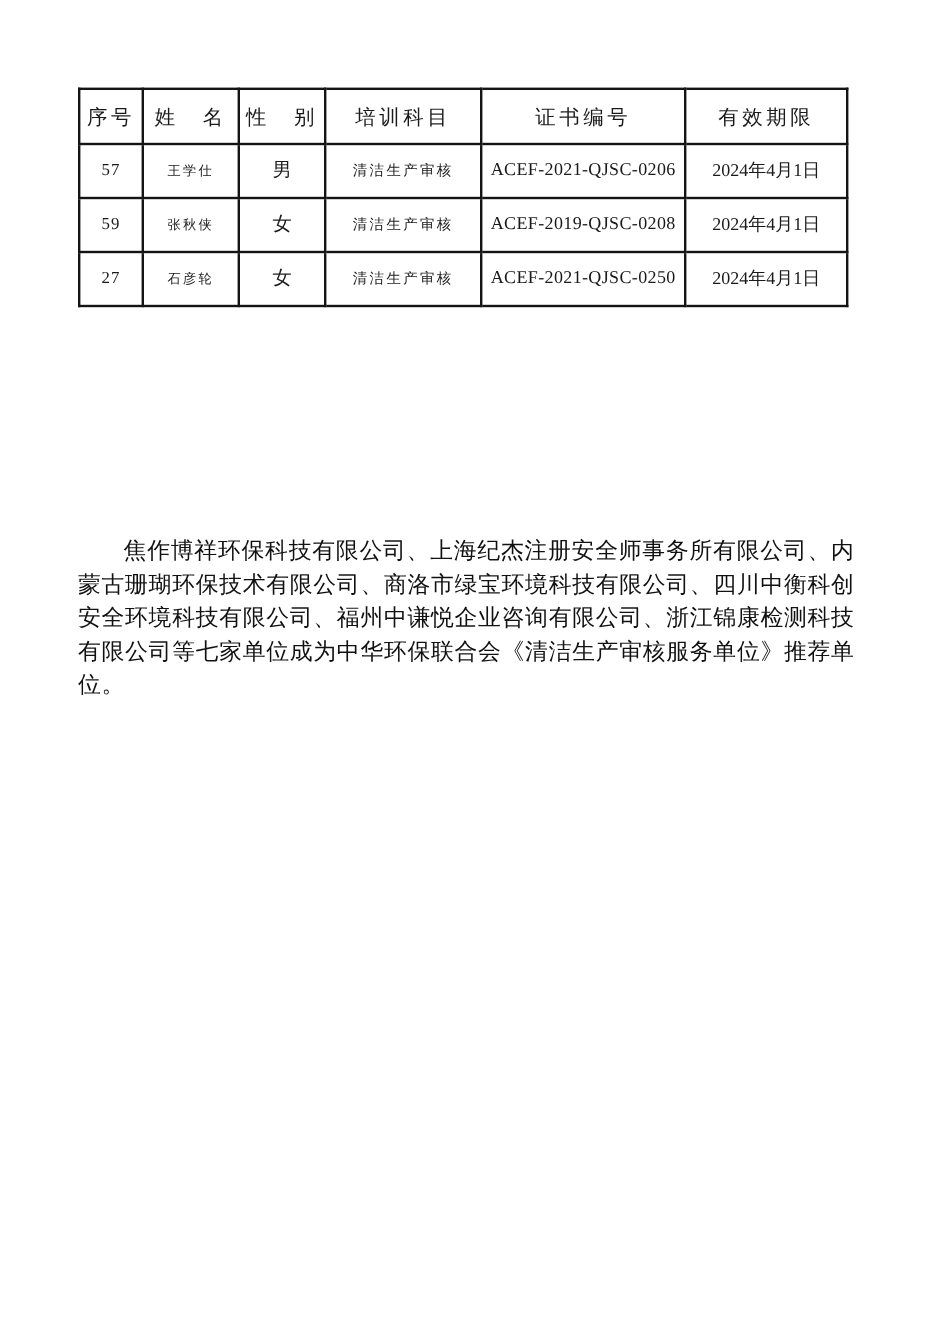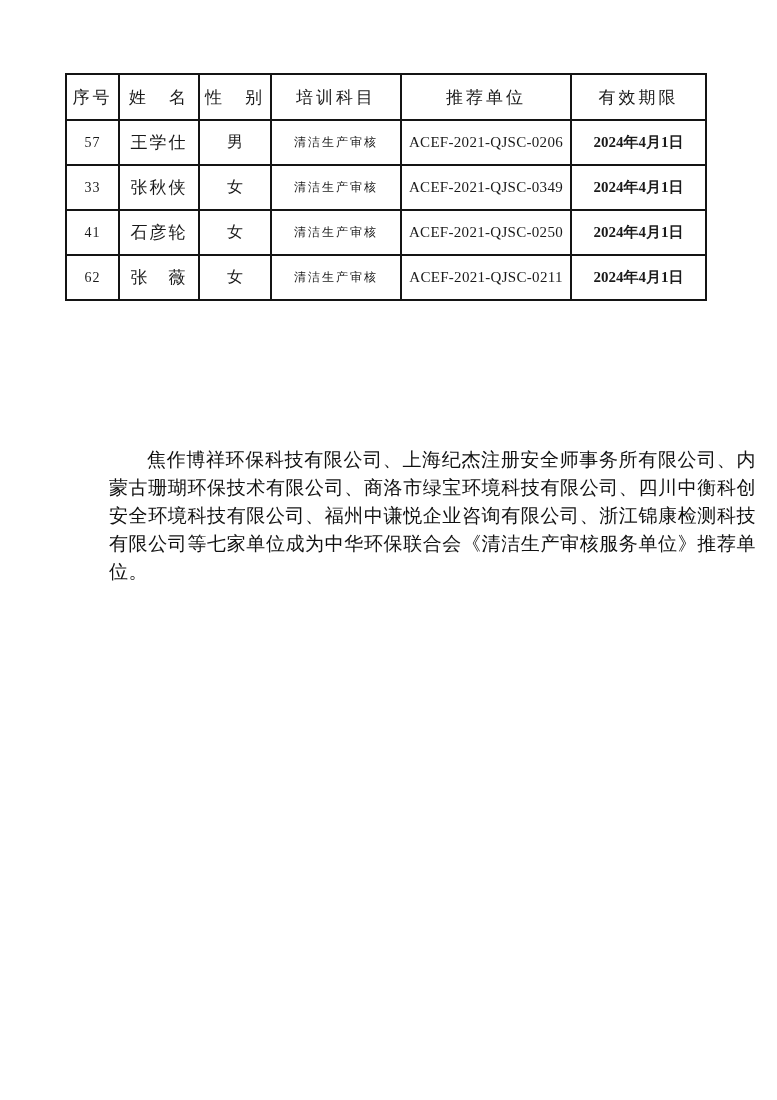--- a/index.html
+++ b/index.html
@@ -34,38 +34,37 @@
     white-space: nowrap;
   }
   .cert-table thead th {
     height: 46px;
     font-size: 17px;
     font-weight: normal;
     letter-spacing: 3px;
   }
   .cert-table tbody td { height: 45px; }
   .c-seq     { font-size: 14px; letter-spacing: 1px; margin-left: 16px; }
-  .c-name    { font-size: 17px; letter-spacing: 2px; }
+  .c-name    { font-size: 11px; letter-spacing: 2px; }
   .c-gender  { font-size: 16px; }
   .c-subject { font-size: 12px; letter-spacing: 2px; }
   .c-cert    { font-size: 15px; letter-spacing: 0.3px; margin-left: 16px; }
-  .c-date    { font-size: 15px; font-weight: bold; }
+  .c-date    { font-size: 15px; }
   .recommend-para {
     position: absolute;
     left: 65px;
     top: 446px;
     width: 647px;
     font-size: 19px;
     line-height: 28px;
     text-align: justify;
     text-justify: inter-ideograph;
     text-indent: 2em;
     letter-spacing: 0.5px;
     color: #111111;
-    margin-left: 44px;
   }
 </style>
 </head>
 <body>
 
 <div class="page">
 
   <div class="cert-table-wrap">
     <table class="cert-table">
       <colgroup>
@@ -75,55 +74,47 @@
         <col style="width:130px">
         <col style="width:170px">
         <col style="width:135px">
       </colgroup>
       <thead>
         <tr>
           <th>序号</th>
           <th>姓　名</th>
           <th>性　别</th>
           <th>培训科目</th>
-          <th>推荐单位</th>
+          <th>证书编号</th>
           <th>有效期限</th>
         </tr>
       </thead>
       <tbody>
         <tr>
           <td class="c-seq">57</td>
           <td class="c-name">王学仕</td>
           <td class="c-gender">男</td>
           <td class="c-subject">清洁生产审核</td>
           <td class="c-cert">ACEF-2021-QJSC-0206</td>
           <td class="c-date">2024年4月1日</td>
         </tr>
         <tr>
-          <td class="c-seq">33</td>
+          <td class="c-seq">59</td>
           <td class="c-name">张秋侠</td>
           <td class="c-gender">女</td>
           <td class="c-subject">清洁生产审核</td>
-          <td class="c-cert">ACEF-2021-QJSC-0349</td>
+          <td class="c-cert">ACEF-2019-QJSC-0208</td>
           <td class="c-date">2024年4月1日</td>
         </tr>
         <tr>
-          <td class="c-seq">41</td>
+          <td class="c-seq">27</td>
           <td class="c-name">石彦轮</td>
           <td class="c-gender">女</td>
           <td class="c-subject">清洁生产审核</td>
           <td class="c-cert">ACEF-2021-QJSC-0250</td>
-          <td class="c-date">2024年4月1日</td>
-        </tr>
-        <tr>
-          <td class="c-seq">62</td>
-          <td class="c-name">张　薇</td>
-          <td class="c-gender">女</td>
-          <td class="c-subject">清洁生产审核</td>
-          <td class="c-cert">ACEF-2021-QJSC-0211</td>
           <td class="c-date">2024年4月1日</td>
         </tr>
       </tbody>
     </table>
   </div>
 
   <p class="recommend-para">焦作博祥环保科技有限公司、上海纪杰注册安全师事务所有限公司、内蒙古珊瑚环保技术有限公司、商洛市绿宝环境科技有限公司、四川中衡科创安全环境科技有限公司、福州中谦悦企业咨询有限公司、浙江锦康检测科技有限公司等七家单位成为中华环保联合会《清洁生产审核服务单位》推荐单位。</p>
 
 </div>
 

